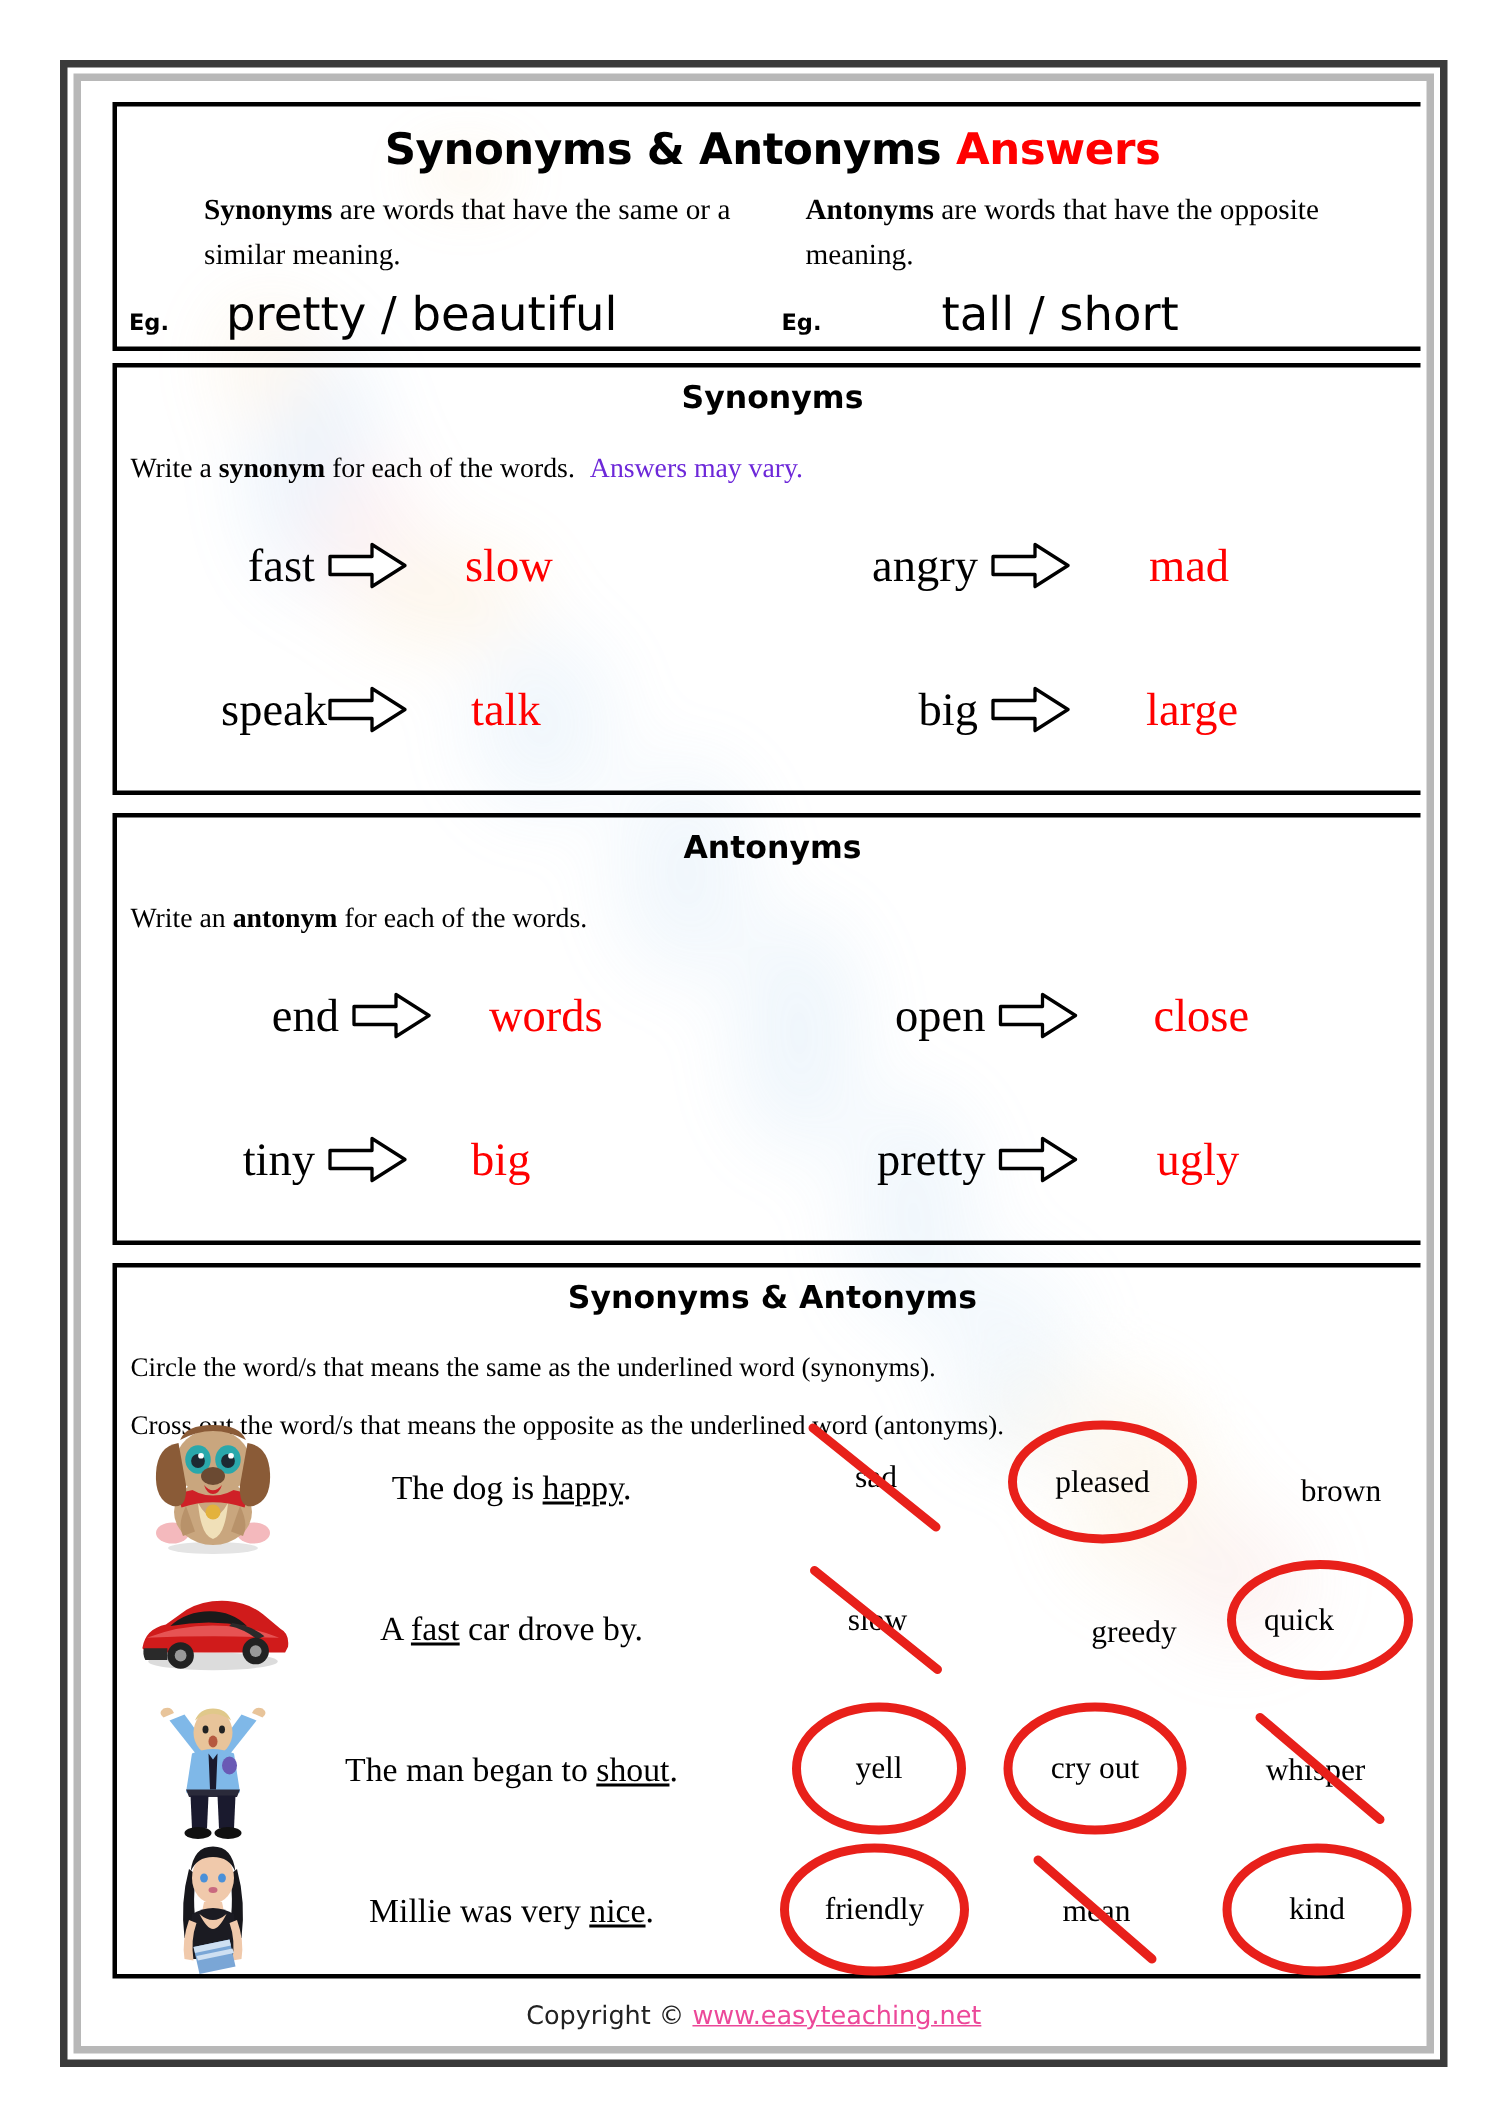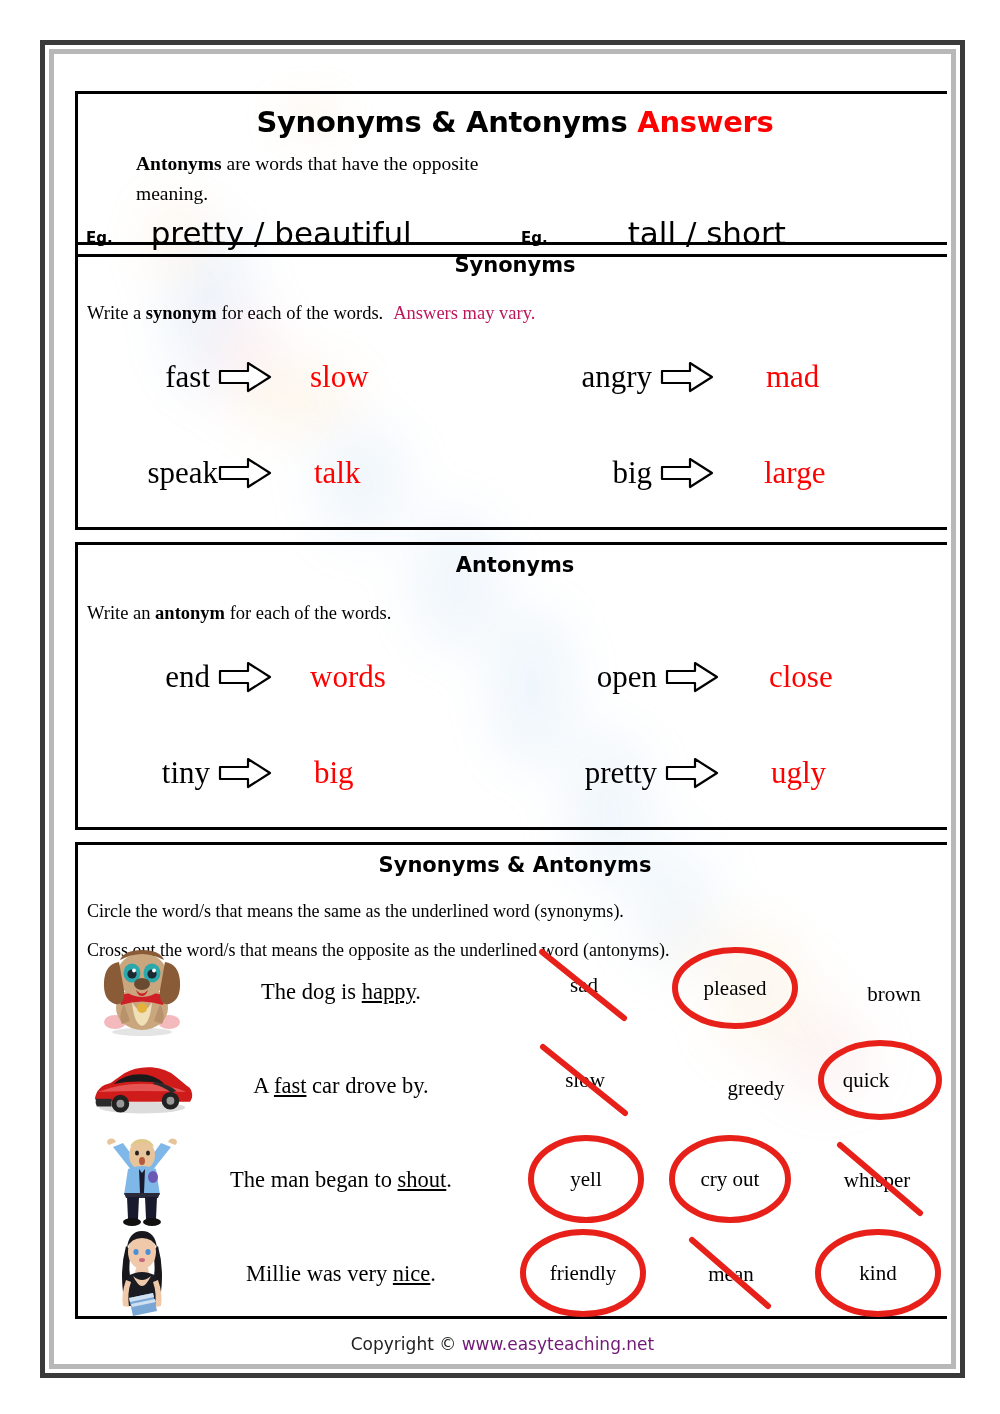--- a/index.html
+++ b/index.html
@@ -46,21 +46,21 @@
 
   
   .box{
     position:absolute;
     border:3px solid #000;
     background:transparent;
     z-index:2;
   }
 
   
-  #box-header{ left:17px; top:10px; width:880px; height:166px;margin-top:23px; }
+  #box-header{ left:17px; top:10px; width:880px; height:166px; }
 
   .main-title{
     text-align:center;
     font-family:"DejaVu Sans", sans-serif;
     font-weight:bold;
     font-size:29px;
     letter-spacing:-.3px;
     margin-top:11px;
     color:#000;
   }
@@ -102,21 +102,21 @@
     font-family:"DejaVu Sans", sans-serif;
     font-weight:bold;
     font-size:21px;
     margin-top:8px;
   }
   .sec-instr{
     font-size:18.5px;
     margin:26px 0 0 9px;
   }
   .sec-instr b{ font-weight:bold; }
-  .sec-instr .vary{ color:#be185d; margin-left:10px;font-family:Liberation Serif, serif; }
+  .sec-instr .vary{ color:#6d28d9; margin-left:10px;font-family:Liberation Serif, serif; }
 
   
   .wordgrid{
     position:absolute;
     left:0; top:84px; width:100%;
   }
   .wrow{ display:flex; height:96px; align-items:center; }
   .wcell{ width:50%; display:flex; align-items:center; }
   .prompt{
     font-size:31px;
@@ -189,21 +189,21 @@
   
   #footer{
     position:absolute;
     left:0; bottom:6px; width:100%;
     text-align:center;
     font-family:"DejaVu Sans", sans-serif;
     font-size:17px;
     color:#222;
     z-index:3;
   }
-  #footer .link{ color:#701a75; }
+  #footer .link{ color:#ec4899; text-decoration:underline; }
 </style>
 </head>
 <body>
 
 <div id="page-frame">
  <div id="page-frame-inner">
   <div id="sheet">
 
    <svg id="watermark" viewBox="0 0 880 1320" preserveAspectRatio="none">
      <defs>
@@ -230,20 +230,21 @@
      <g filter="url(#blurB)" opacity="0.22">
        <ellipse cx="660" cy="900" rx="70" ry="40" fill="#f6e2bf"></ellipse>
        <ellipse cx="250" cy="60" rx="36" ry="22" fill="#f3c98a"></ellipse>
      </g>
    </svg>
 
    <div class="box" id="box-header">
      <div class="main-title"><span>Synonyms &amp; Antonyms </span><span class="red">Answers</span></div>
 
      <div class="defs">
+       <div class="def-col"><b>Synonyms</b><span> are words that have the same or a similar meaning.</span></div>
        <div class="def-col"><b>Antonyms</b><span> are words that have the opposite meaning.</span></div>
      </div>
 
      <div class="eg-row">
        <div style="width:50%; display:flex; align-items:flex-end;">
          <div class="eg-lbl" style="margin-left:8px;">Eg.</div>
          <div class="eg-val" style="margin-left:38px;">pretty / beautiful</div>
        </div>
        <div style="width:50%; display:flex; align-items:flex-end;">
          <div class="eg-lbl" style="margin-left:6px;">Eg.</div>
@@ -292,21 +293,21 @@
      </div>
    </div>
 
    <div class="box" id="box-ant">
      <div class="sec-title">Antonyms</div>
      <div class="sec-instr"><span>Write an </span><b>antonym</b><span> for each of the words.</span></div>
 
      <div class="wordgrid">
        <div class="wrow">
          <div class="wcell">
-           <div class="prompt" style="min-width:140px;">end</div>
+           <div class="prompt" style="min-width:140px;margin-left:16px;">end</div>
            <svg class="arrow" viewBox="0 0 54 34">
                   <path d="M2 11 H30 V3 L52 17 L30 31 V23 H2 Z" fill="#fff" stroke="#000" stroke-width="2.2" stroke-linejoin="round"></path>
                 </svg>
            <div class="answer">words</div>
          </div>
          <div class="wcell">
            <div class="prompt" style="min-width:150px;">open</div>
            <svg class="arrow" viewBox="0 0 54 34">
                   <path d="M2 11 H30 V3 L52 17 L30 31 V23 H2 Z" fill="#fff" stroke="#000" stroke-width="2.2" stroke-linejoin="round"></path>
                 </svg>

